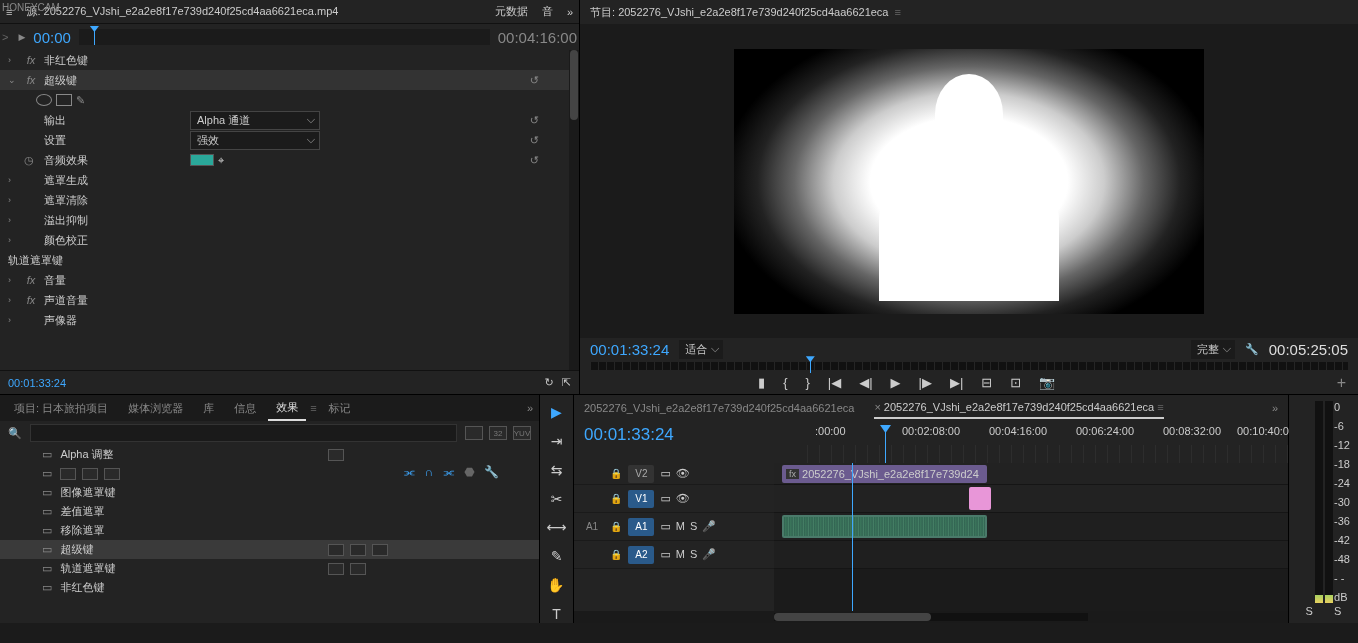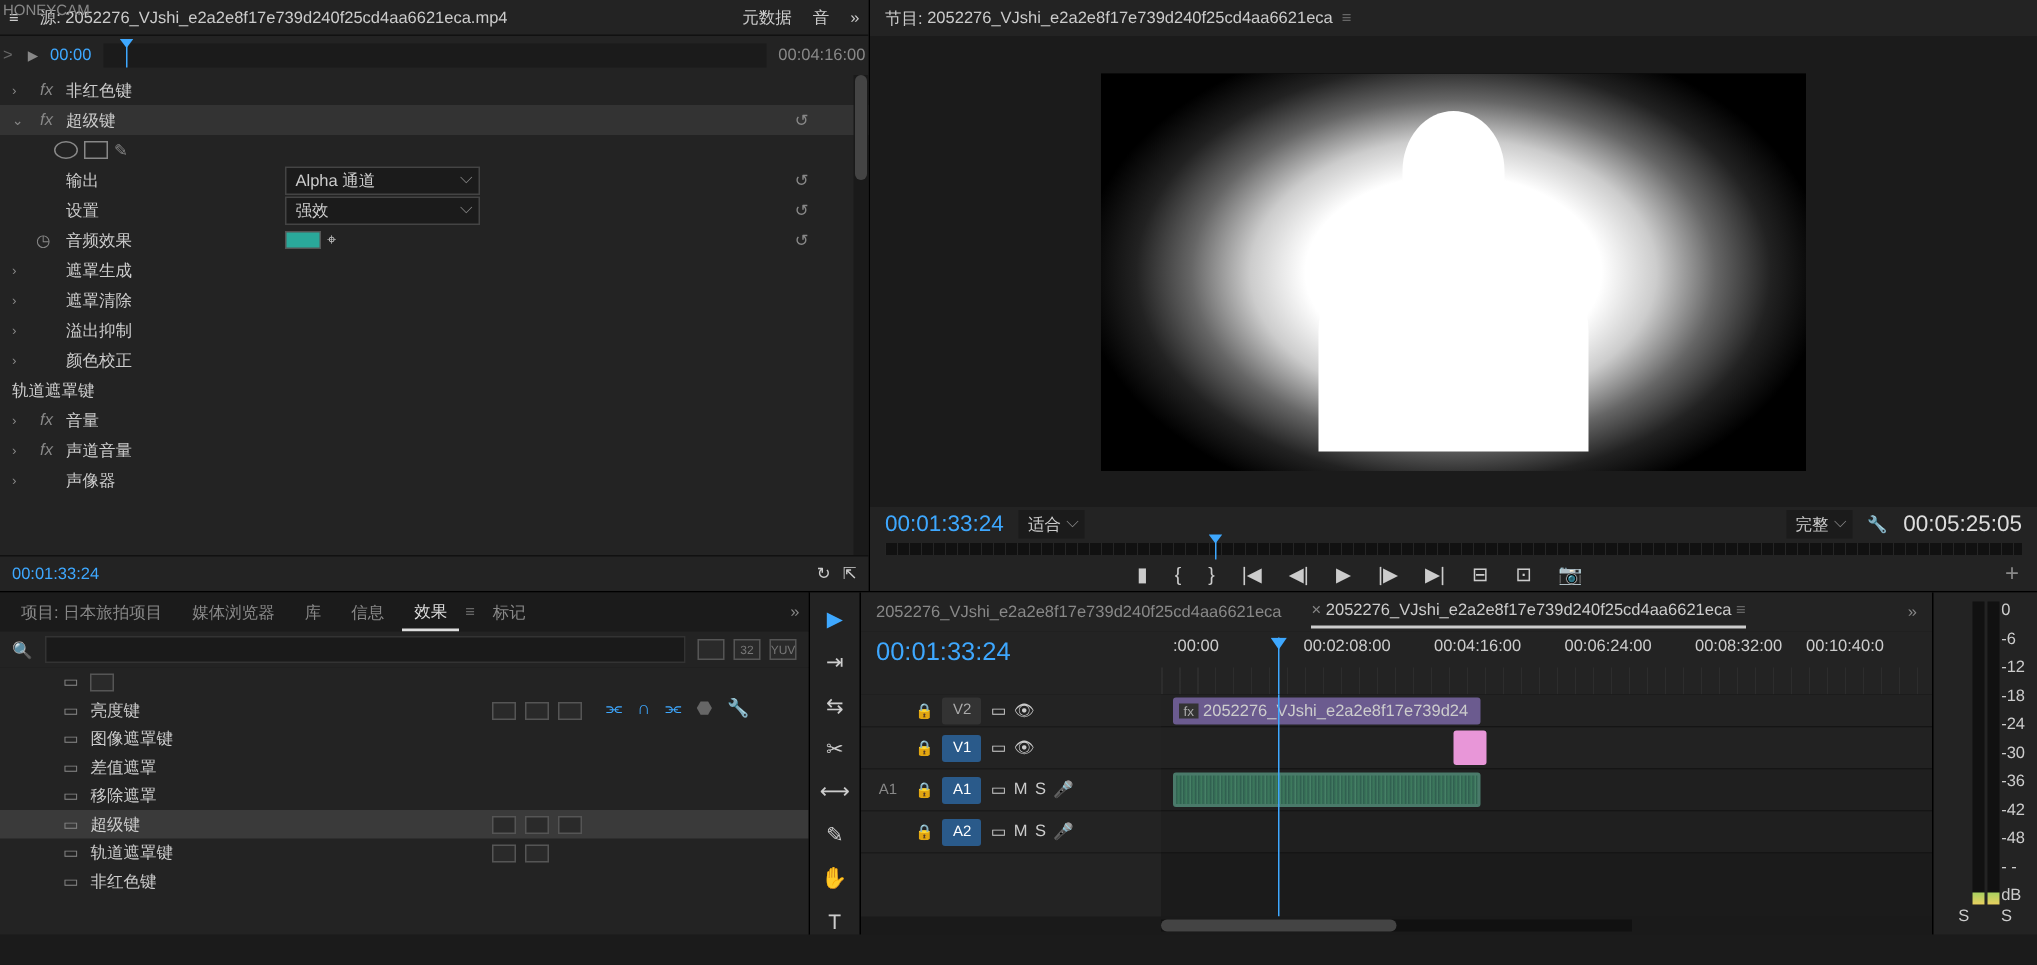--- a/index.html
+++ b/index.html
@@ -15,21 +15,21 @@
 .panel-header { height:24px; background:#232323; display:flex; align-items:center; padding:0 6px; font-size:11px; color:#aaa; gap:14px; border-bottom:1px solid #111; }
 .panel-header .divider { color:#555; }
 
 
 .ec-tabs { height:26px; background:#232323; display:flex; align-items:center; padding:0 2px; gap:0; }
 .ec-tab { padding:4px 10px; color:#888; border-bottom:2px solid transparent; white-space:nowrap; overflow:hidden; text-overflow:ellipsis; }
 .ec-tab.main { color:#ccc; max-width:200px; }
 .ec-tab.active { color:#3ea8ff; border-bottom:2px solid #3ea8ff; max-width:200px; }
 .ec-timeline-mini { flex:1; display:flex; align-items:center; gap:8px; padding-left:10px; }
 .play-icon { color:#888; font-size:9px; }
-.time-label { color:#3ea8ff; font-size:11px; }
+.time-label { color:#3ea8ff; font-size:15px; }
 .time-label.gray { color:#888; }
 .mini-scrubber { flex:1; height:16px; position:relative; background:#1b1b1b; }
 .playhead { position:absolute; top:0; left:15px; width:1px; height:100%; background:#3ea8ff; }
 .playhead::before { content:''; position:absolute; top:-3px; left:-4px; width:9px; height:6px; background:#3ea8ff; clip-path:polygon(0 0,100% 0,50% 100%); }
 
 
 .effect-body { flex:1; background:#232323; overflow:hidden; position:relative; }
 .effect-scroll { position:absolute; right:0; top:0; width:10px; height:100%; background:#1a1a1a; }
 .effect-thumb { position:absolute; right:1px; top:0; width:8px; height:70px; background:#444; border-radius:4px; }
 .fx-row { height:20px; display:flex; align-items:center; padding-left:8px; gap:6px; }
@@ -105,21 +105,21 @@
 
 .tl-panel { flex:1; display:flex; flex-direction:column; background:#1b1b1b; }
 .tl-tabs { height:26px; background:#232323; display:flex; align-items:center; padding:0 10px; gap:20px; }
 .tl-tab { color:#888; padding:4px 0; }
 .tl-tab.active { color:#ccc; border-bottom:2px solid #ccc; }
 .tl-header { height:42px; background:#232323; display:flex; align-items:flex-start; padding:4px 0 0 10px; }
 .tl-tc { color:#3ea8ff; font-size:17px; font-weight:500; width:190px; }
 .tl-toggles { display:flex; gap:10px; margin-top:20px; margin-left:-180px; }
 .tl-toggle { color:#3ea8ff; font-size:12px; }
 .tl-toggle.off { color:#666; }
-.tl-ruler { flex:1; height:38px; position:relative; }
+.tl-ruler { flex:1; height:38px; position:relative;margin-left:33px; }
 .ruler-marks { height:18px; display:flex; color:#888; font-size:10px; position:relative; padding-left:8px; }
 .ruler-marks span { position:absolute; }
 .ruler-line { position:absolute; bottom:0; left:0; right:0; height:18px; background:repeating-linear-gradient(90deg,#444 0,#444 1px,transparent 1px,transparent 12px); opacity:0.3; }
 .tl-playhead { position:absolute; top:0; bottom:0; left:78px; width:1px; background:#3ea8ff; z-index:5; }
 .tl-playhead::before { content:''; position:absolute; top:0; left:-5px; width:11px; height:8px; background:#3ea8ff; clip-path:polygon(0 0,100% 0,50% 100%); }
 
 .tl-tracks { flex:1; display:flex; background:#1b1b1b; position:relative; }
 .track-headers { width:200px; background:#232323; }
 .track-head { height:28px; display:flex; align-items:center; padding:0 6px; gap:6px; border-bottom:1px solid #1a1a1a; }
 .track-head.compact { height:22px; }
@@ -350,27 +350,27 @@
       <input class="search-input" placeholder="" style="">
       <div class="preset-icons">
         <div class="preset-box"></div>
         <div class="preset-box">32</div>
         <div class="preset-box">YUV</div>
       </div>
     </div>
     <div class="effect-list">
       <div class="eff-item">
           <span class="eff-bin">▭</span>
+          <span class="eff-name">Alpha 调整</span>
           <div class="eff-badges">
             <div class="eff-badge"></div>
           </div>
         </div>
       <div class="eff-item">
           <span class="eff-bin">▭</span>
-          <span class="eff-name">亮度键</span>
           <div class="eff-badges">
             <div class="eff-badge"></div>
             <div class="eff-badge"></div>
             <div class="eff-badge"></div>
           </div>
         </div>
       <div class="eff-item">
           <span class="eff-bin">▭</span>
           <span class="eff-name">图像遮罩键</span>
         </div>

